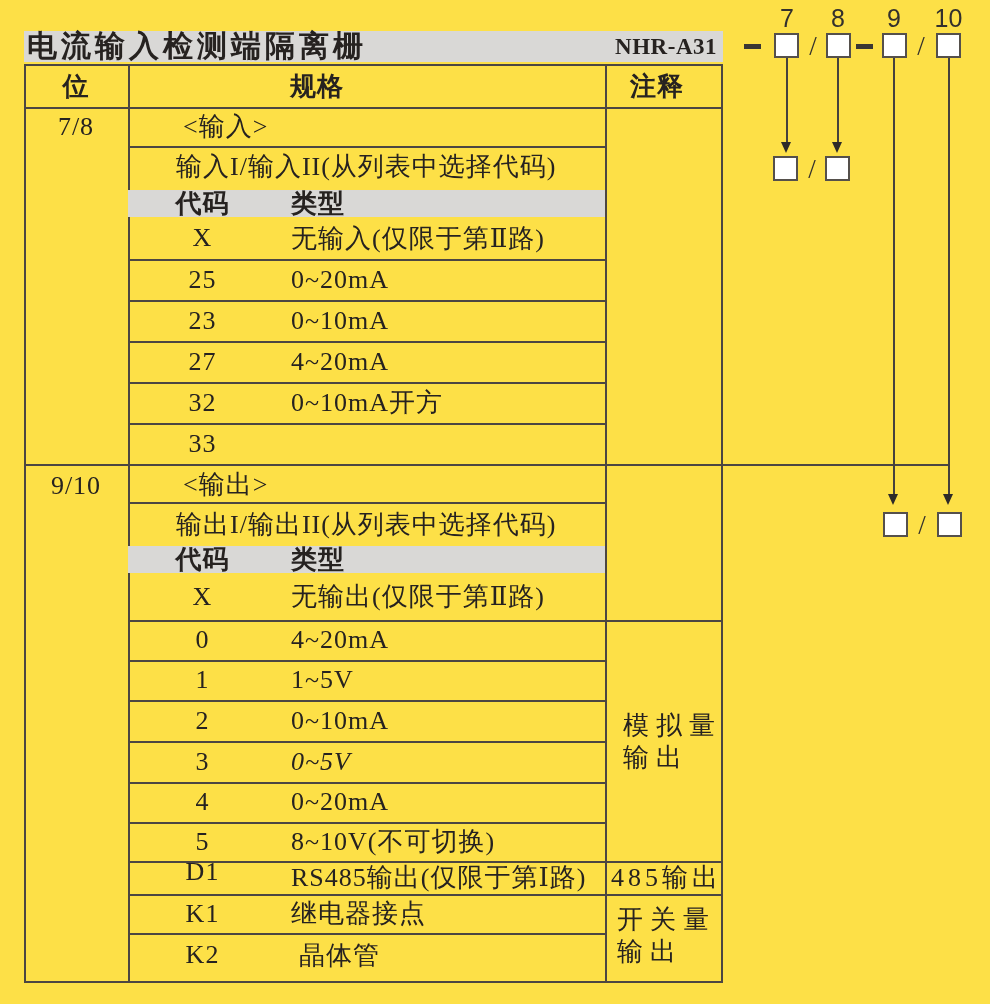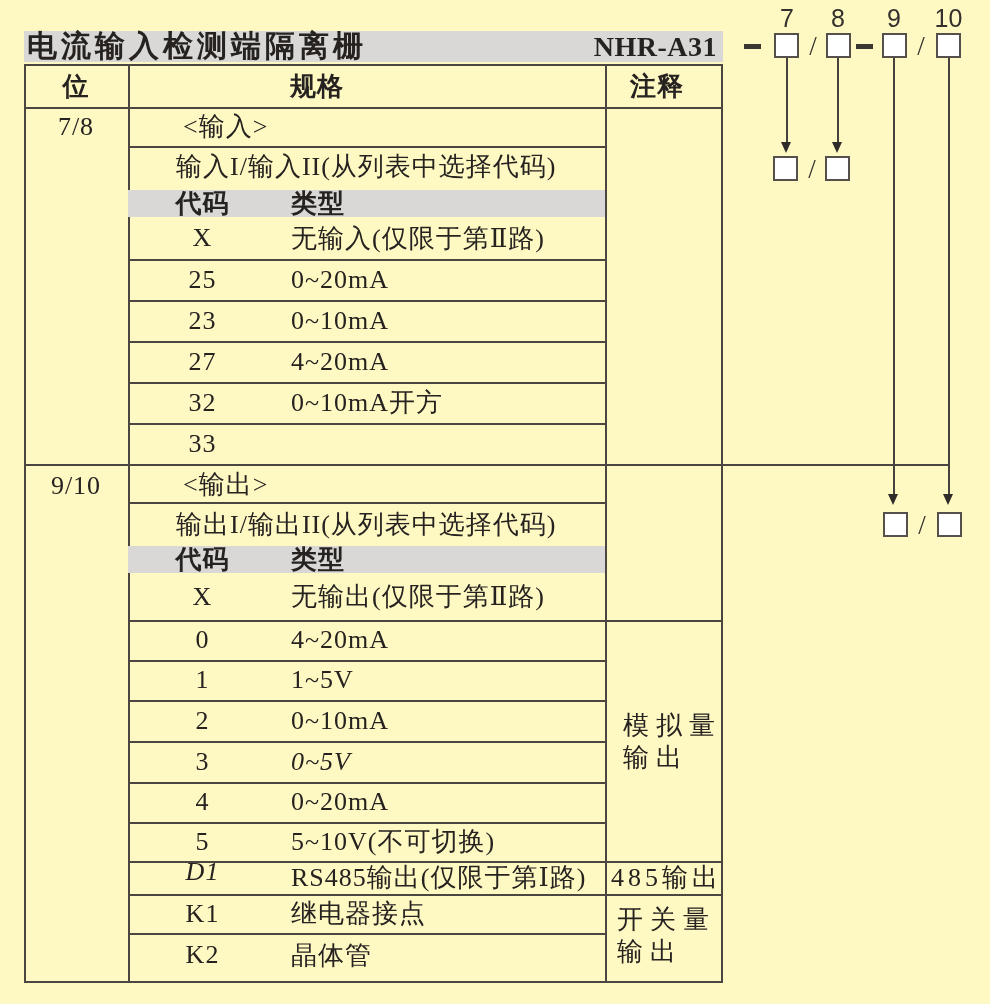--- a/index.html
+++ b/index.html
@@ -1,26 +1,26 @@
 <!DOCTYPE html>
 <html><head>
 <meta charset="utf-8">
 <style>
   html,body{margin:0;padding:0;background:#ffffff;}
-  .page{position:relative;width:990px;height:1004px;background:#fef9c3;overflow:hidden;
+  .page{position:relative;width:990px;height:1004px;background:#fde047;overflow:hidden;
         font-family:"Liberation Serif","DejaVu Serif",serif;color:#262220;}
   .hline{position:absolute;background:#4c4642;}
   .vline{position:absolute;background:#4c4642;}
   .band{position:absolute;background:#d9d8d6;}
   .txt{position:absolute;white-space:nowrap;font-size:26px;letter-spacing:1px;
        display:flex;align-items:center;}
   .ctr{justify-content:center;text-align:center;}
   .bold{font-weight:bold;}
   .title-text{font-size:30px;font-weight:bold;letter-spacing:4px;}
-  .model-text{font-size:28px;font-weight:bold;letter-spacing:0.5px;justify-content:flex-end;}
+  .model-text{font-size:23px;font-weight:bold;letter-spacing:0.5px;justify-content:flex-end;}
   .note-txt{letter-spacing:7px;line-height:32px;white-space:nowrap;position:absolute;font-size:26px;}
   .digit{position:absolute;font-family:"Liberation Sans","DejaVu Sans",sans-serif;
          font-size:25px;color:#33302d;display:flex;justify-content:center;}
   .obox{position:absolute;width:25px;height:25px;border:2px solid #55504b;background:#fff;box-sizing:border-box;}
   .dash{position:absolute;width:17px;height:5px;background:#3a3733;}
   .slash{position:absolute;font-size:27px;color:#33302d;display:flex;align-items:center;justify-content:center;}
   .aline{position:absolute;width:2px;background:#45413d;}
   .ahead{position:absolute;width:0;height:0;border-left:5px solid transparent;
          border-right:5px solid transparent;border-top:11px solid #2e2b28;}
 </style>
@@ -106,33 +106,33 @@
 
   <div class="txt ctr" style="left:160px;top:741px;width:85px;height:41px;">3</div>
   <div class="txt" style="left:291px;top:741px;height:41px;font-style:italic;">0~5V</div>
   <div class="hline" style="left:128px;top:782px;width:477px;height:2px;"></div>
 
   <div class="txt ctr" style="left:160px;top:782px;width:85px;height:40px;">4</div>
   <div class="txt" style="left:291px;top:782px;height:40px;">0~20mA</div>
   <div class="hline" style="left:128px;top:822px;width:477px;height:2px;"></div>
 
   <div class="txt ctr" style="left:160px;top:822px;width:85px;height:39px;">5</div>
-  <div class="txt" style="left:291px;top:822px;height:39px;">5~10V(不可切换)</div>
+  <div class="txt" style="left:291px;top:822px;height:39px;">8~10V(不可切换)</div>
   <div class="hline" style="left:128px;top:861px;width:595px;height:2px;"></div>
 
-  <div class="txt ctr" style="left:160px;top:861px;width:85px;height:22px;font-style:italic;">D1</div>
+  <div class="txt ctr" style="left:160px;top:861px;width:85px;height:22px;">D1</div>
   <div class="txt" style="left:291px;top:861px;height:33px;">RS485输出(仅限于第Ⅰ路)</div>
   <div class="hline" style="left:128px;top:894px;width:595px;height:2px;"></div>
 
   <div class="txt ctr" style="left:160px;top:894px;width:85px;height:39px;">K1</div>
   <div class="txt" style="left:291px;top:894px;height:39px;">继电器接点</div>
   <div class="hline" style="left:128px;top:933px;width:477px;height:2px;"></div>
 
   <div class="txt ctr" style="left:160px;top:933px;width:85px;height:44px;">K2</div>
-  <div class="txt" style="left:291px;top:933px;height:44px;">晶体管</div>
+  <div class="txt" style="left:299px;top:933px;height:44px;">晶体管</div>
 
   <div class="note-txt" style="left:623px;top:710px;">
     <div>模拟量</div>
     <div>输出</div>
   </div>
   <div class="note-txt" style="left:611px;top:863px;letter-spacing:4px;line-height:30px;">485输出</div>
   <div class="note-txt" style="left:617px;top:904px;">
     <div>开关量</div>
     <div>输出</div>
   </div>

